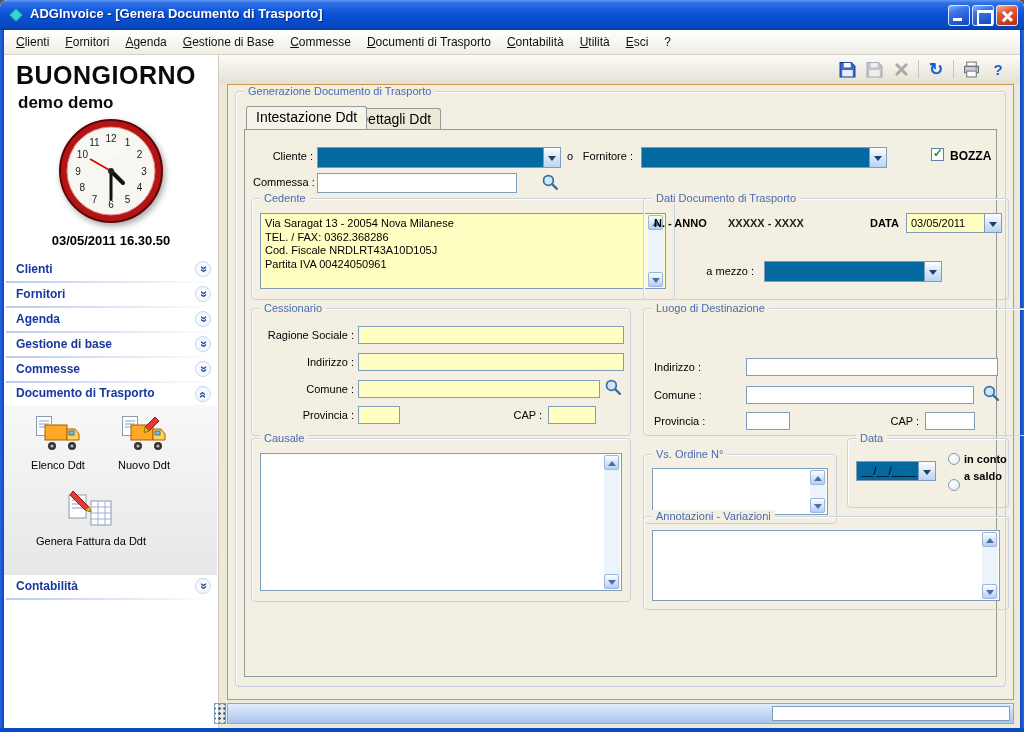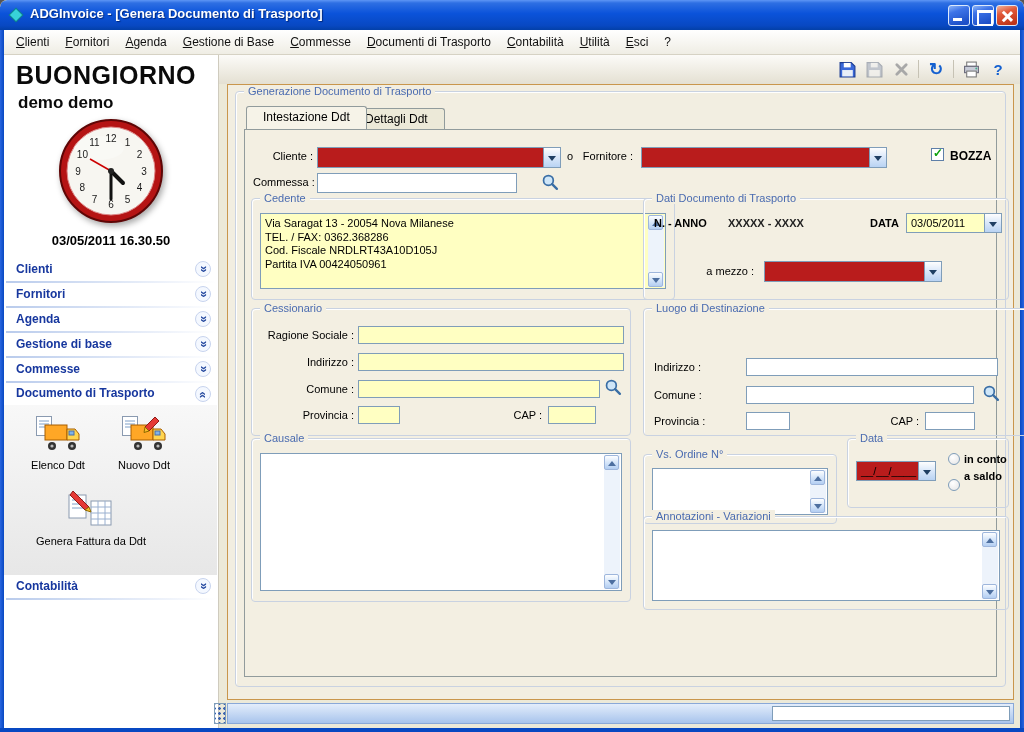--- a/index.html
+++ b/index.html
@@ -57,30 +57,30 @@
   .ddtarea { position:absolute; left:0; right:1px; top:350px; height:170px;
     background:linear-gradient(180deg,#F8F8F8,#E7E7E7); }
   .tool { position:absolute; text-align:center; cursor:pointer; }
   .tl { font-size:11px; color:#000; margin-top:2px; }
 
   
   .mainpanel { position:absolute; left:227px; right:10px; top:84px; bottom:32px;
     background:#F2EEE1; border:1px solid #C9964C; }
   .grp { position:absolute; border:1px solid #C9D2E1; border-radius:4px; box-shadow:inset 1px 1px 0 #FFFFFF; }
   .gt { position:absolute; top:-7px; left:8px; background:#F3EFE2; padding:0 4px; font-size:11px; color:#4A6BB0; white-space:nowrap; }
-  .tab { position:absolute; height:21px; padding:0 16px; line-height:21px; font-size:12px; color:#000;
+  .tab { position:absolute; height:21px; padding:0 9px; line-height:21px; font-size:14px; color:#000;
     background:#ECE9D8; border:1px solid #919B9C; border-bottom:none; border-radius:3px 3px 0 0; z-index:2; cursor:pointer; }
   .tab.active { background:#F6F3E8; height:23px; z-index:3; font-weight:normal; }
   .tabpanel { position:absolute; left:8px; top:37px; right:8px; bottom:9px; border:1px solid #919B9C; background:#F3EFE2; }
 
   .lbl { position:absolute; font-size:11px; color:#000; white-space:nowrap; }
   .b { font-weight:bold; }
   .inp { position:absolute; height:20px; background:#fff; border:1px solid #7F9DB9; font-size:11px; padding:2px 3px; }
   .inp.yl { background:#FFFFC2; }
-  .combo { position:absolute; height:21px; background:#b91c1c; border:1px solid #7F9DB9; cursor:pointer; }
+  .combo { position:absolute; height:21px; background:#0369a1; border:1px solid #7F9DB9; cursor:pointer; }
   .combo.yl { background:#FFFFC2; }
   .cval { position:absolute; left:4px; top:3px; font-size:11px; white-space:nowrap; }
   .cbtn { position:absolute; top:0; bottom:0; right:0; width:17px;
     background:linear-gradient(180deg,#FEFEFE,#DCE9FA 45%,#B9D3F3); border-left:1px solid #7F9DB9; }
   .cbtn::after { content:""; position:absolute; left:4px; top:8px;
     border-left:4px solid transparent; border-right:4px solid transparent; border-top:5px solid #1F3F63; }
   .txtbox { position:absolute; background:#fff; border:1px solid #7F9DB9; }
   .txtbox.yl { background:#FFFFC2; }
   .tline { font-size:11px; line-height:13.5px; padding-left:4px; white-space:nowrap; overflow:hidden; }
   .tline:first-child { padding-top:3px; }

